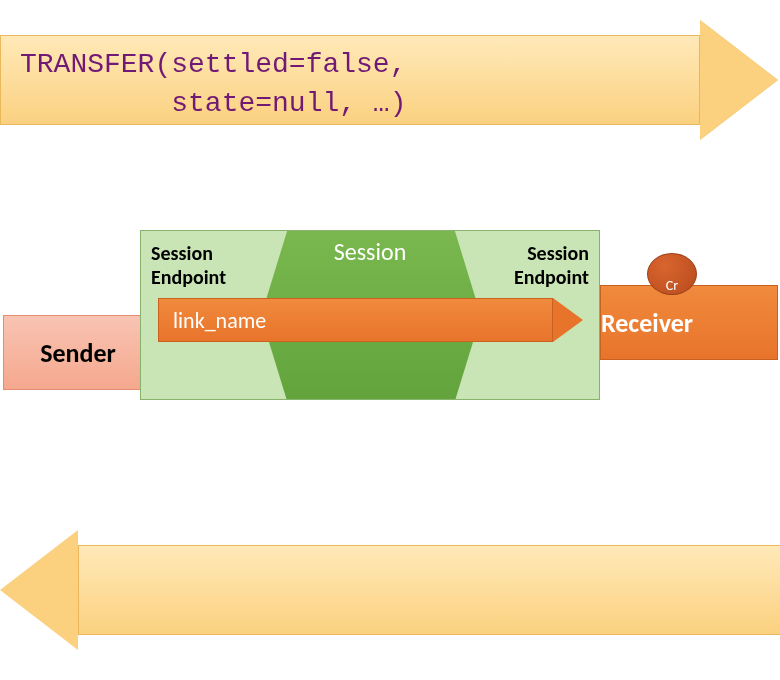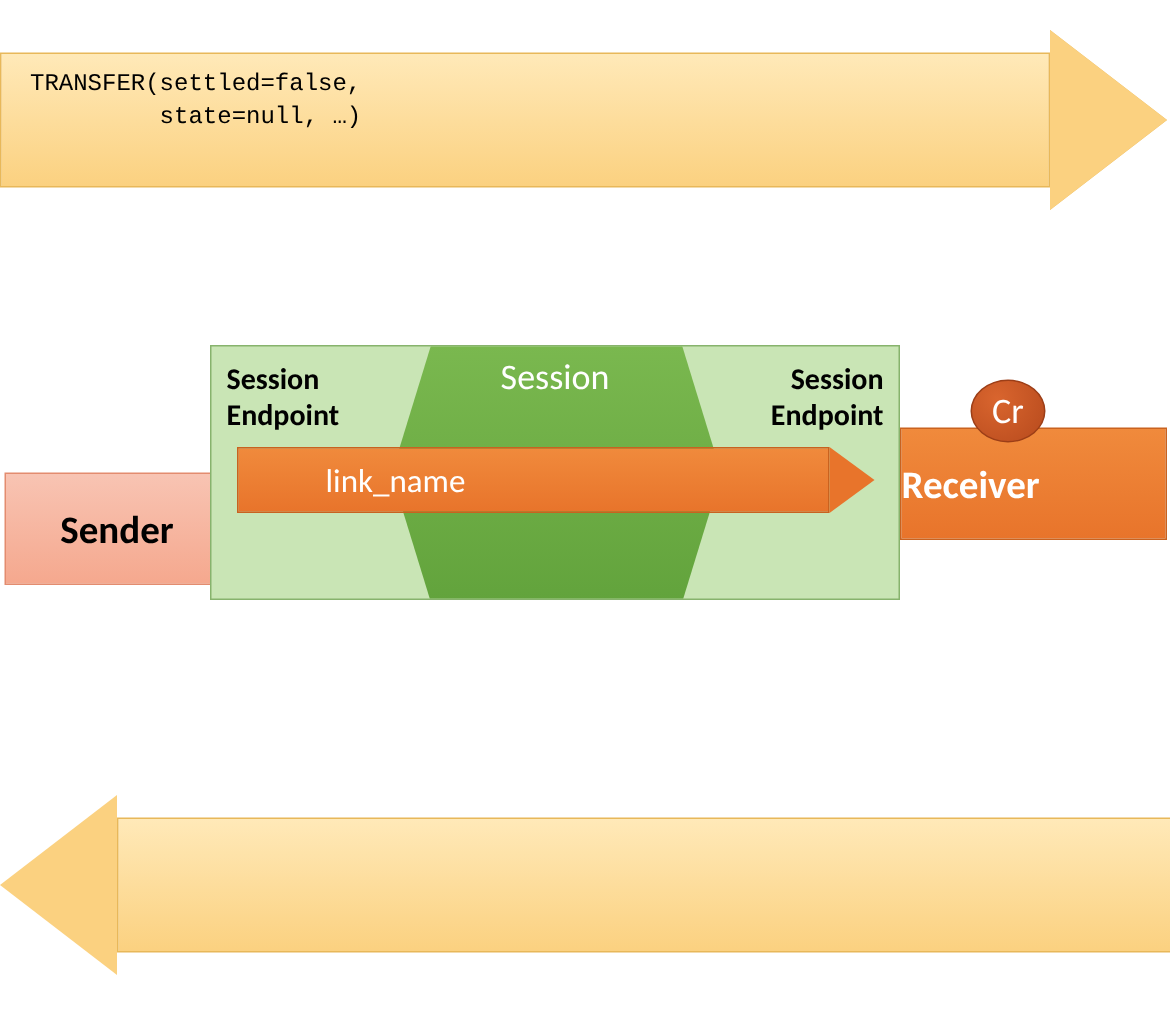--- a/index.html
+++ b/index.html
@@ -49,22 +49,22 @@
     border-top: 60px solid transparent;
     border-bottom: 60px solid transparent;
     border-left: 78px solid #e8b85a;
     z-index: -1;
   }
   .top-arrow-text {
     position: absolute;
     left: 20px;
     top: 25px;
     font-family: Consolas, "Courier New", monospace;
-    font-size: 16px;
-    color: #000000;
+    font-size: 28px;
+    color: #701a75;
     line-height: 1.4;
     white-space: pre;
   }
 
   
   .sender-box {
     position: absolute;
     left: 3px;
     top: 285px;
     width: 150px;
@@ -161,21 +161,20 @@
   .link-arrow-body {
     position: absolute;
     left: 0;
     top: 0;
     width: 395px;
     height: 44px;
     background: linear-gradient(180deg, #f08a3c 0%, #e8742b 100%);
     border: 1px solid #c9621f;
     display: flex;
     align-items: center;
-    padding-left: 44px;
   }
   .link-arrow-head {
     position: absolute;
     left: 395px;
     top: 0;
     width: 0;
     height: 0;
     border-top: 22px solid transparent;
     border-bottom: 22px solid transparent;
     border-left: 30px solid #e8742b;
@@ -189,24 +188,24 @@
   .cr-badge {
     position: absolute;
     left: 647px;
     top: 253px;
     width: 50px;
     height: 42px;
     border-radius: 50%;
     background: radial-gradient(circle at 35% 30%, #d9652e 0%, #b74a1d 100%);
     border: 1px solid #9c3e17;
     display: flex;
-    align-items: center;
+    align-items: flex-end;
     justify-content: center;
     color: #fff;
-    font-size: 24px;
+    font-size: 14px;
   }
 
   
   .bottom-arrow {
     position: absolute;
     top: 530px;
     left: 0;
     width: 780px;
     height: 120px;
   }

